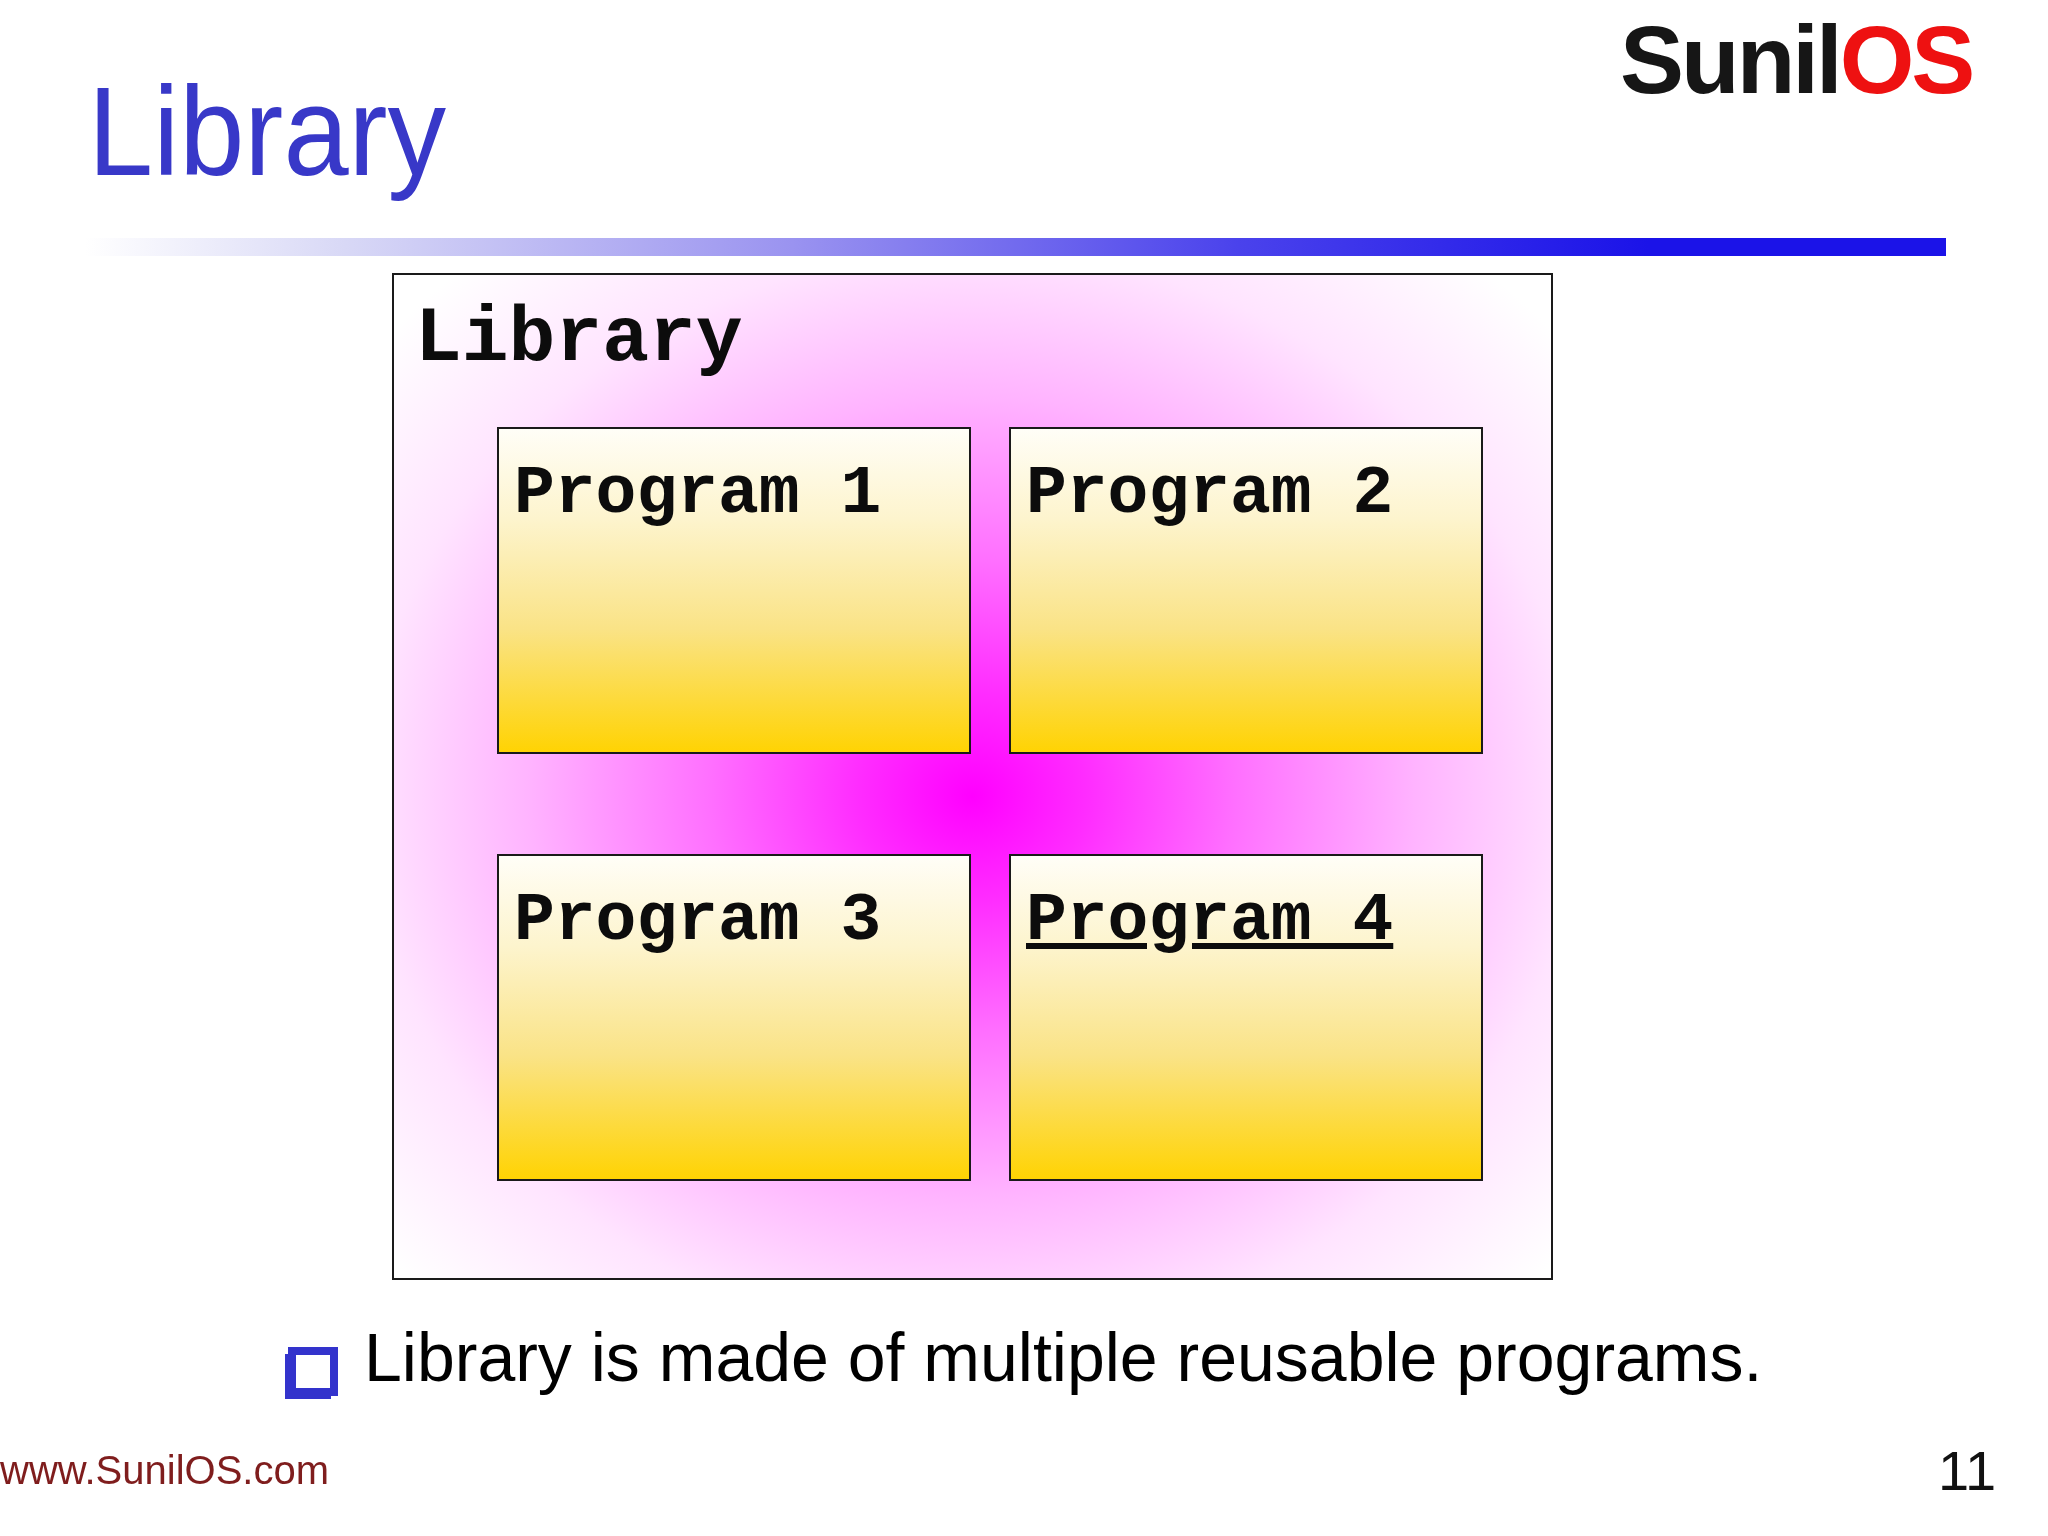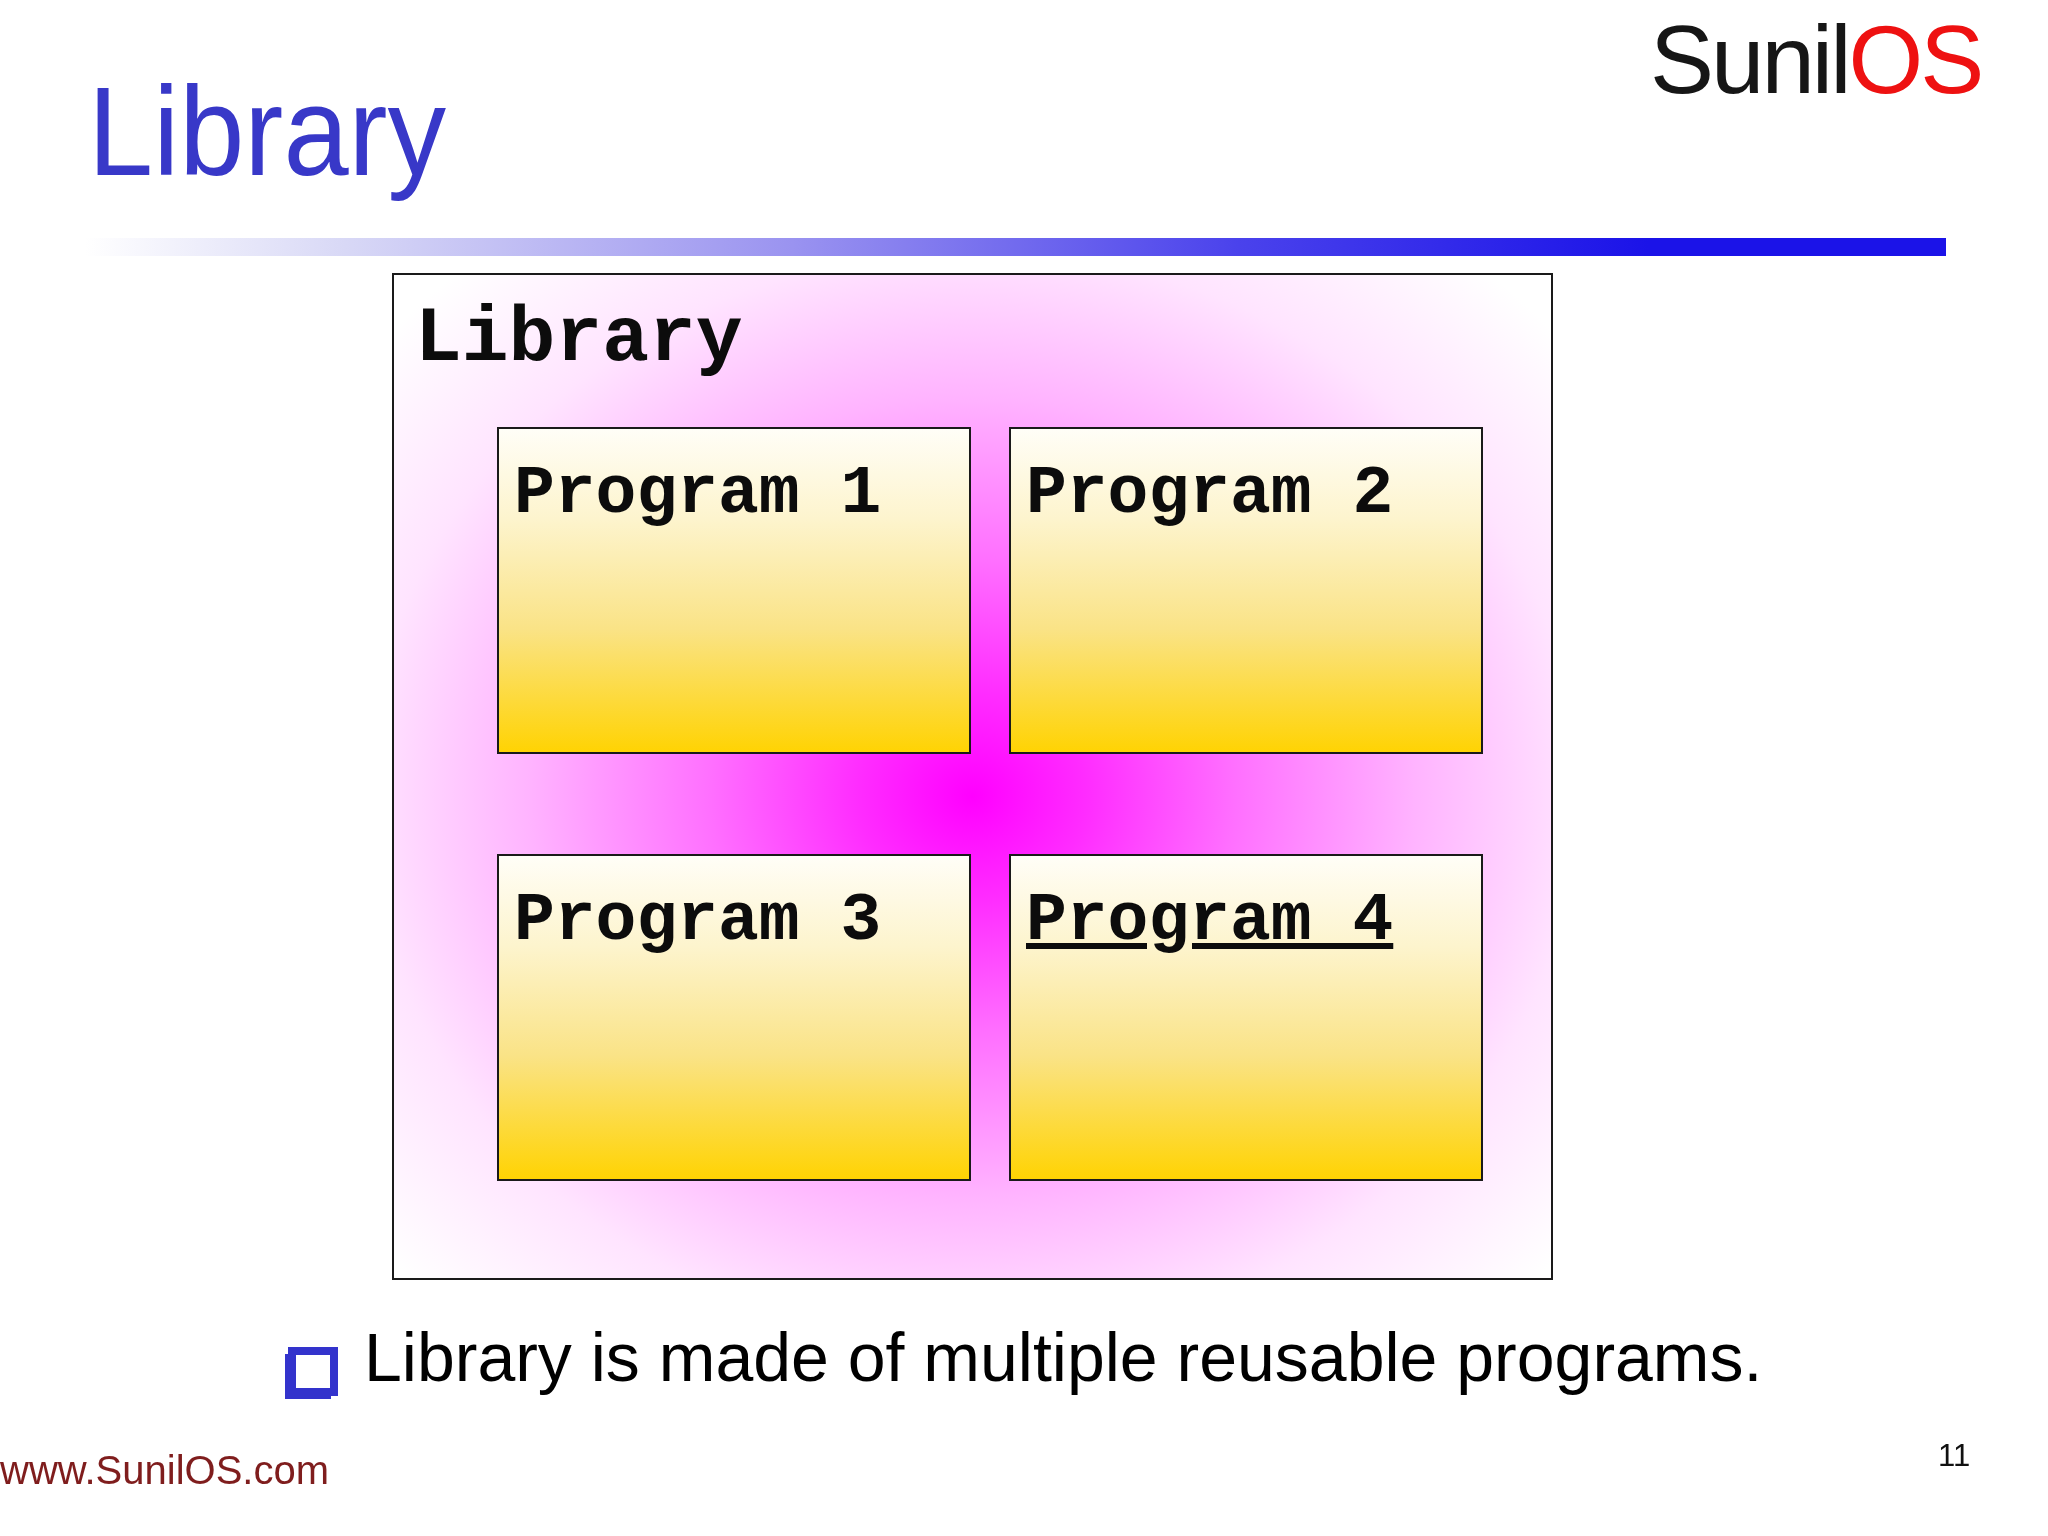--- a/index.html
+++ b/index.html
@@ -4,23 +4,22 @@
 <style>
   html,body { margin:0; padding:0; background:#ffffff; }
   .slide {
     position:relative; width:2048px; height:1536px; background:#ffffff;
     overflow:hidden; font-family:"Liberation Sans", sans-serif;
   }
 
   
   .logo {
     position:absolute; left:1620px; top:12px; line-height:1;
-    font-size:96px; font-weight:400; letter-spacing:-3px; color:#161616;
+    font-size:96px; font-weight:700; letter-spacing:-3px; color:#161616;
     white-space:nowrap;
-    margin-left:30px;
   }
   .logo .red { color:#ee1111; }
 
   .title {
     position:absolute; left:88px; top:69px; margin:0; line-height:1;
     font-size:126px; font-weight:400; color:#3838c8; white-space:nowrap;
     transform:scaleX(0.93); transform-origin:left top;
   }
 
   .rule {
@@ -69,21 +68,21 @@
   .bullet-text {
     font-size:68px; line-height:1.15; color:#000000; white-space:nowrap;
   }
 
   
   .footer {
     position:absolute; left:0; top:1448px; width:2012px; text-align:left;
     font-size:40px; color:#7f1d1d;
   }
   .pagenum {
-    position:absolute; left:1938px; top:1438px; font-size:31px; color:#111111;
+    position:absolute; left:1938px; top:1438px; font-size:56px; color:#111111;
   }
 </style>
 </head>
 <body>
 
 <div class="slide">
 
   <div class="logo"><span>Sunil</span><span class="red">OS</span></div>
 
   <h1 class="title">Library</h1>

